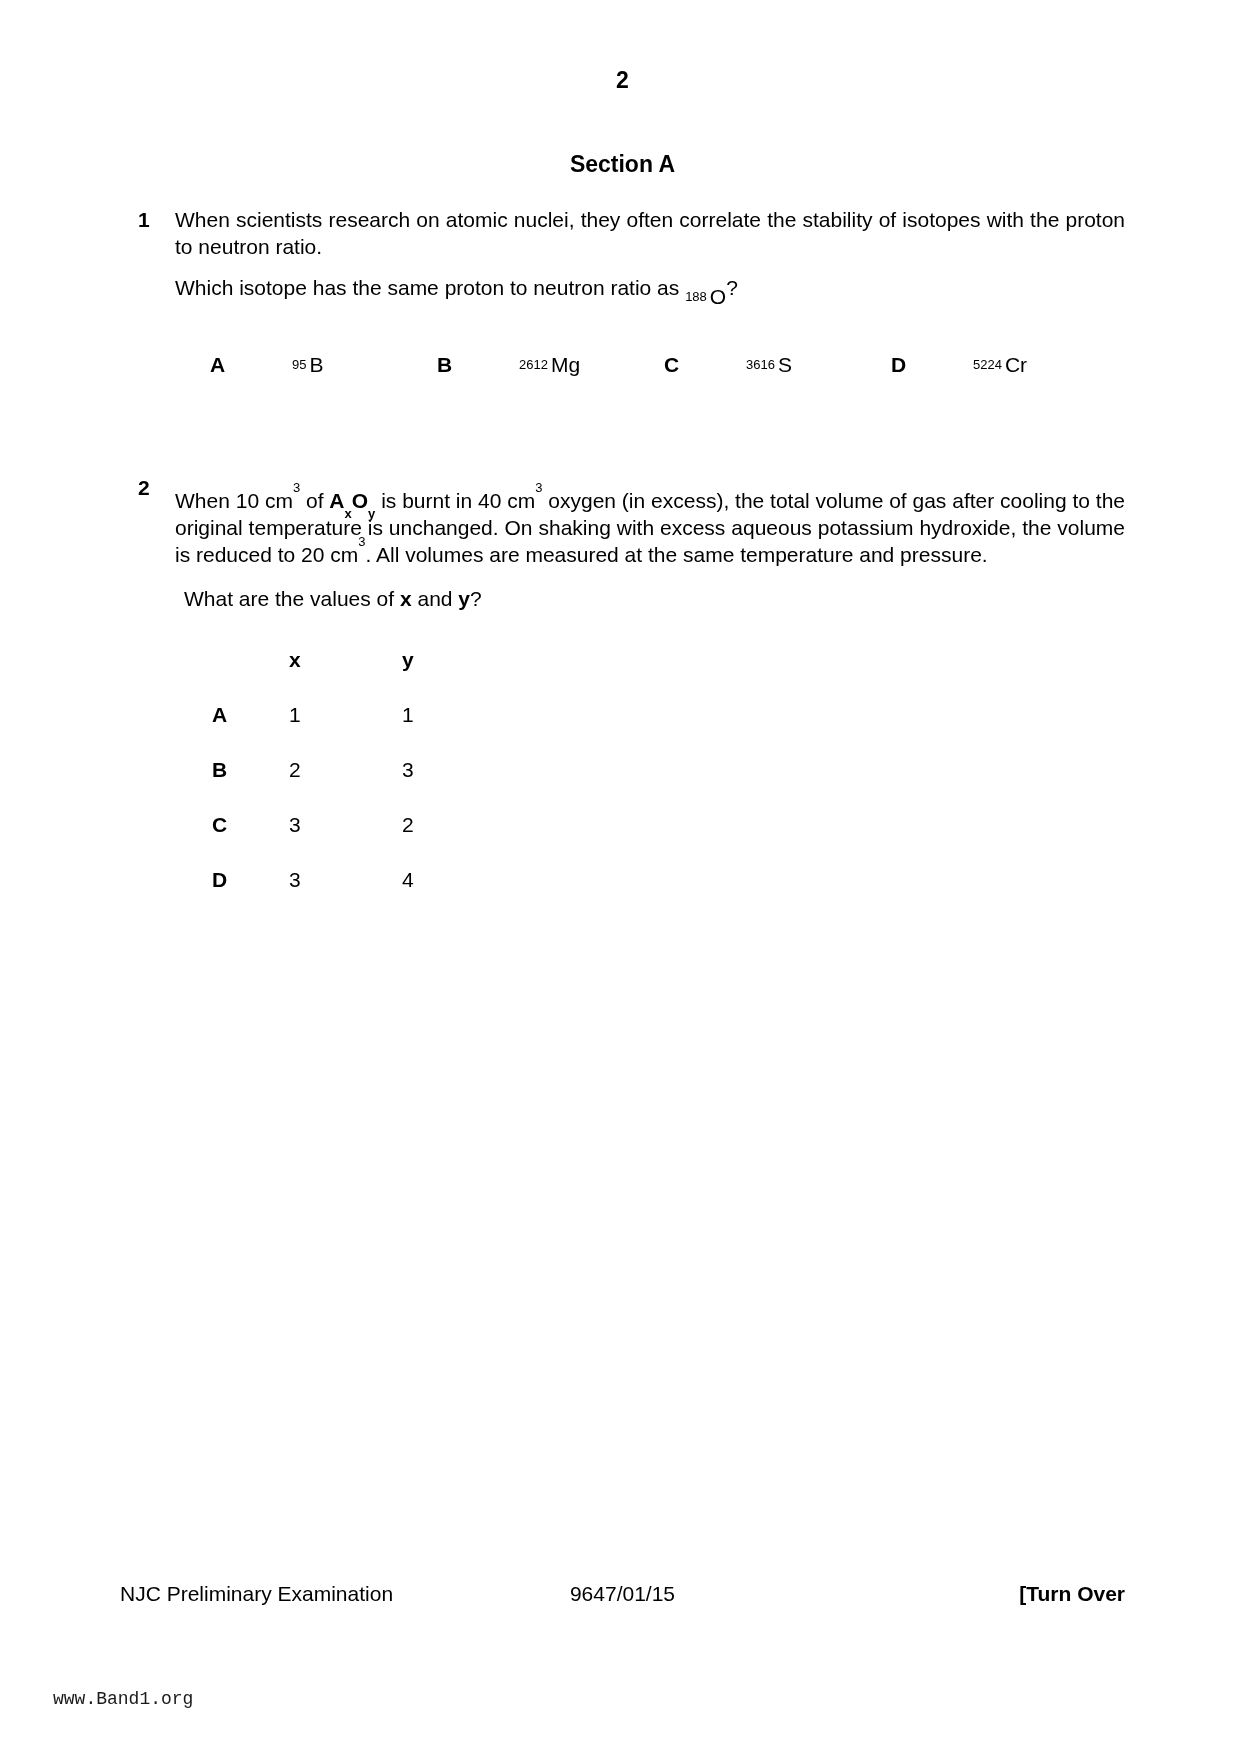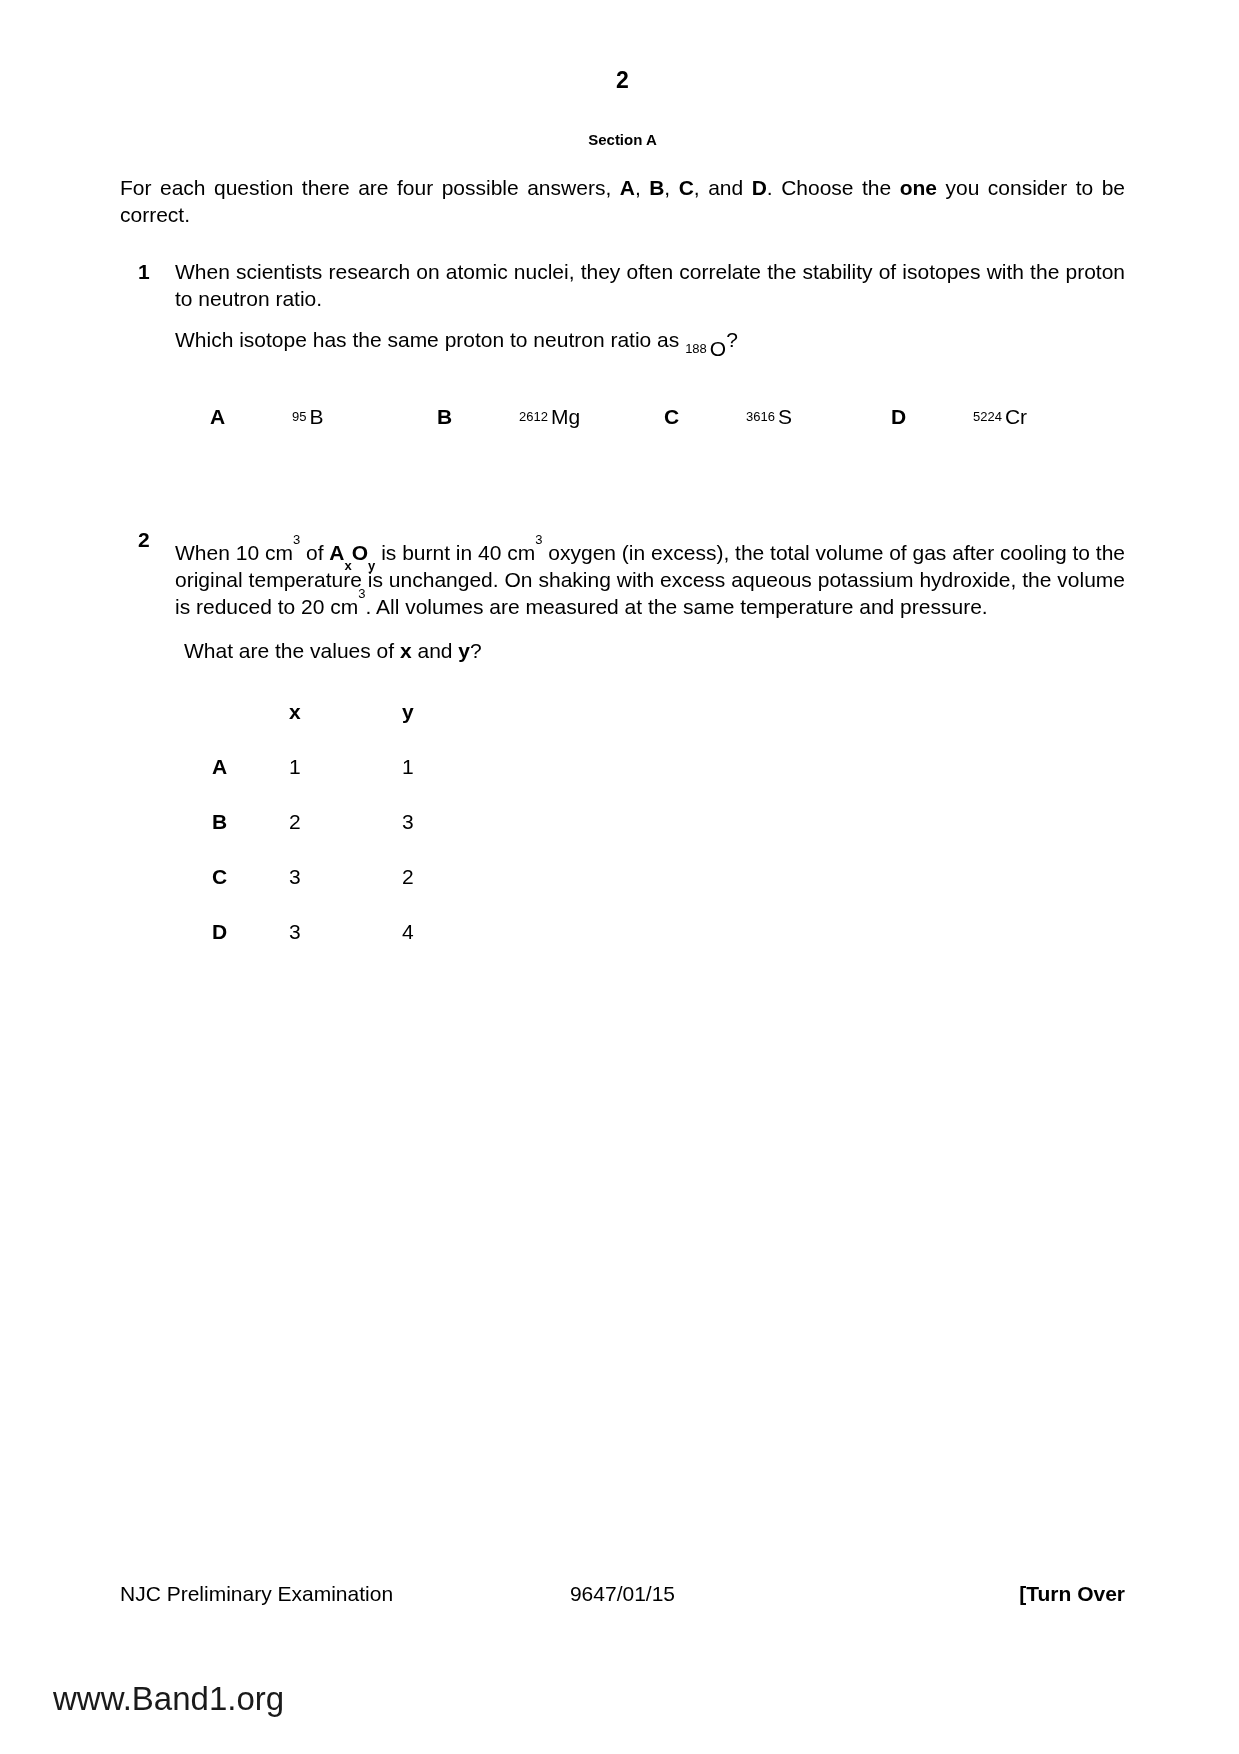--- a/index.html
+++ b/index.html
@@ -10,22 +10,22 @@
     font-size: 21px; line-height: 27px;
     position: relative; overflow: hidden;
   }
   .content { position: absolute; left: 120px; top: 0; width: 1005px; }
 
   .page-number {
     padding-top: 68px; text-align: center;
     font-weight: bold; font-size: 23px; line-height: 24px;
   }
   .section-title {
-    margin-top: 36px; text-align: center;
-    font-weight: bold; font-size: 15px; line-height: 24px;
+    margin-top: 60px; text-align: center;
+    font-weight: bold; font-size: 23px; line-height: 24px;
   }
   .instructions { margin-top: 22px; text-align: justify; }
   .just { text-align: justify; }
 
   .question { display: flex; }
   .q1 { margin-top: 30px; }
   .q2 { margin-top: 88px; }
   .qnum {
     width: 55px; padding-left: 18px; box-sizing: border-box;
     font-weight: bold; flex: none;
@@ -72,34 +72,33 @@
   .footer {
     position: absolute; top: 1580px; left: 120px; width: 1005px;
     display: flex; align-items: baseline; line-height: 27px;
   }
   .footer-left { flex: 1; text-align: left; }
   .footer-center { flex: 1; text-align: center; }
   .footer-right { flex: 1; text-align: right; font-weight: bold; }
 
   .watermark {
     position: absolute; left: 53px; top: 1684px;
-    font-family: Liberation Sans, sans-serif;
-    font-size: 33px; line-height: 30px; color: #1a1a1a;
+    font-family: Liberation Mono, monospace;
+    font-size: 18px; line-height: 30px; color: #1a1a1a;
   }
 </style>
 </head>
 <body>
 
 <div class="content">
 
   <div class="page-number">2</div>
 
   <div class="section-title">Section A</div>
 
-  <div class="instructions"><span>For each question there are four possible answers, </span><b>A</b><span>, </span><b>B</b><span>, </span><b>C</b><span>, and </span><b>D</b><span>. Choose the </span><b>one</b><span> you consider to be correct.</span></div>
 
   <div class="question q1">
     <div class="qnum">1</div>
     <div class="qbody">
       <div class="just">When scientists research on atomic nuclei, they often correlate the stability of isotopes with the proton to neutron ratio.</div>
       <div class="p-follow"><span>Which isotope has the same proton to neutron ratio as </span><span class="isotope">
             <span class="iso-stack">
               <span>18</span>
               <span>8</span>
             </span>

